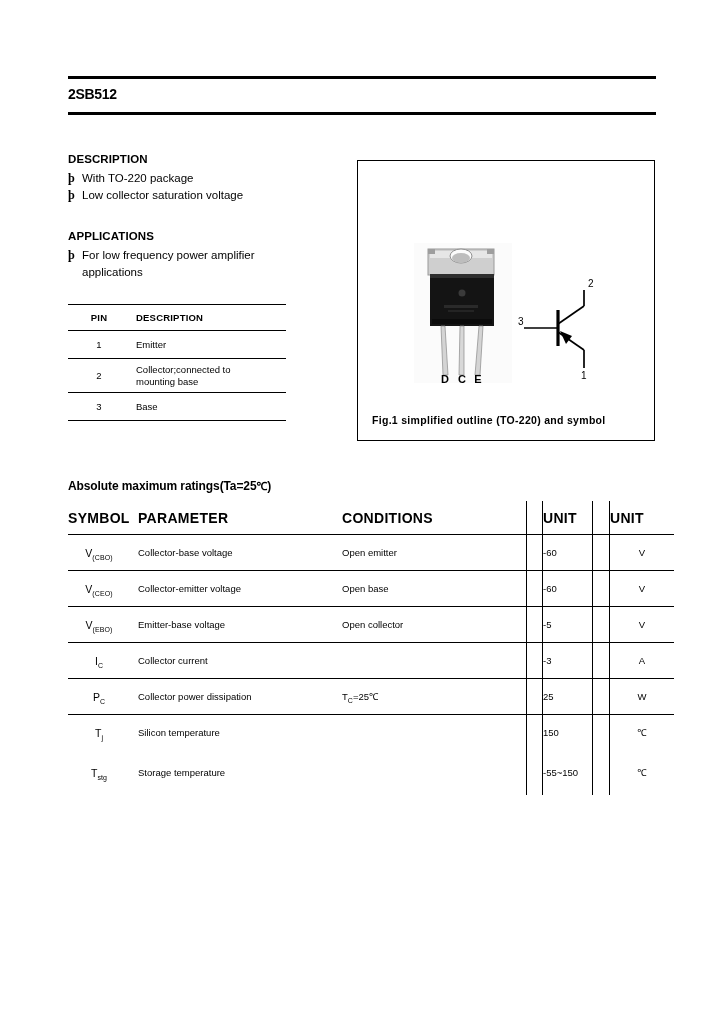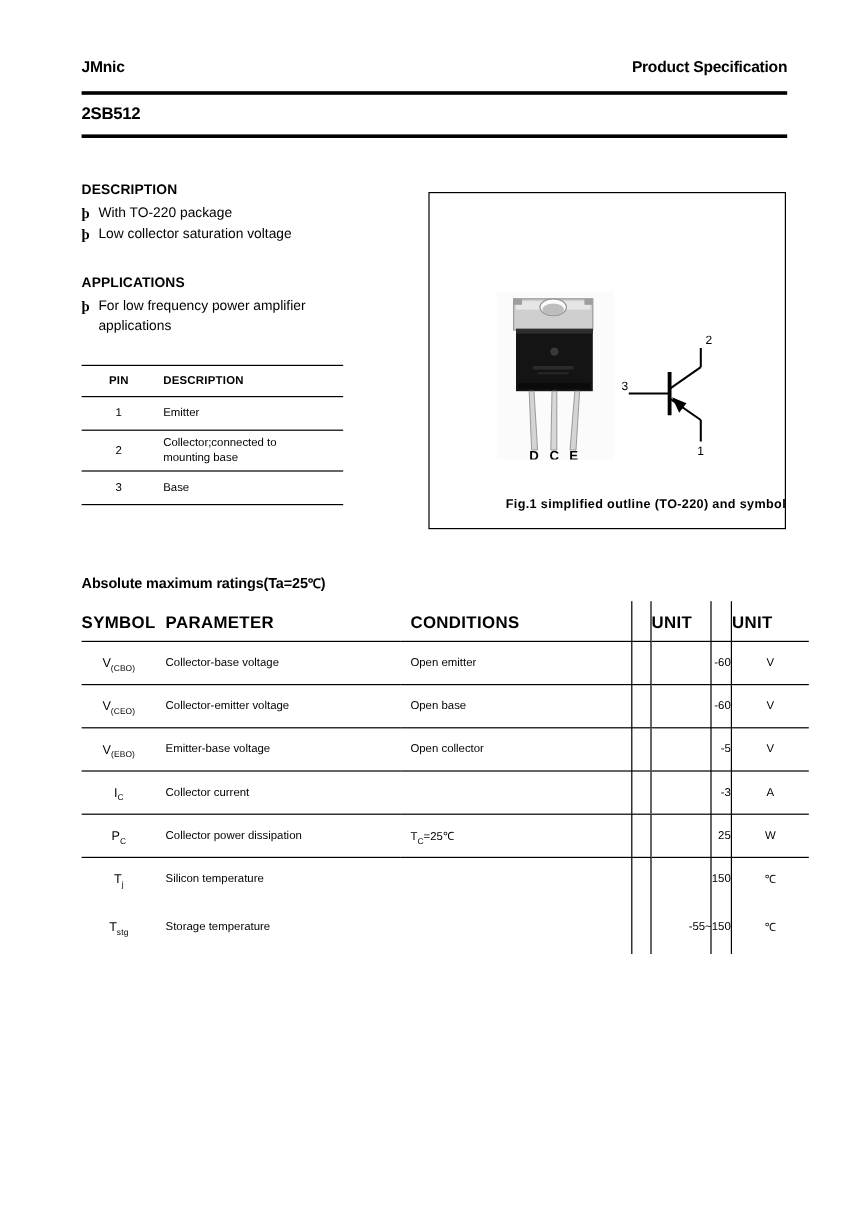--- a/index.html
+++ b/index.html
@@ -158,24 +158,24 @@
     left: 357px;
     top: 160px;
     width: 298px;
     height: 281px;
     border: 1.4px solid #000;
     background: #fff;
     box-sizing: border-box;
   }
   #figcaption {
     position: absolute;
-    left: 1px;
+    left: 14px;
     bottom: 14px;
     width: 100%;
-    text-align: right;
+    text-align: left;
     font-size: 10.5px;
     font-weight: bold;
     letter-spacing: 0.3px;
   }
   #pkg-photo {
     position: absolute;
     left: 56px;
     top: 82px;
     width: 98px;
     height: 140px;
@@ -231,21 +231,21 @@
   table.rt tbody td {
     height: 35px;
     border-bottom: 1.3px solid #000;
   }
   table.rt tbody tr.nosep td { border-bottom: none; }
   table.rt tbody tr.lastrow td { height: 45px; }
 
   .c-sym   { width: 62px;  text-align: center; }
   .c-param { width: 196px; padding-left: 8px !important; }
   .c-cond  { width: 200px; padding-left: 8px !important; }
-  .c-val   { width: 66px;  text-align: right;
+  .c-val   { width: 66px;  text-align: left;
              border-left: 1.3px solid #000; border-right: 1.3px solid #000; }
   .c-unit  { width: 64px;  text-align: center; }
 
   thead .c-val  { border-left: 1.3px solid #000; border-right: 1.3px solid #000; }
 
   
   #vrule-a, #vrule-b {
     position: absolute;
     width: 1.3px;
     background: #000;
@@ -261,24 +261,20 @@
     top: 3px;
     letter-spacing: 0.1px;
   }
   .vsym { font-size: 10.5px; }
 </style>
 </head>
 <body>
 
 <div id="page">
 
-  <div class="hdr-row">
-    <div class="brand">JMnic</div>
-    <div class="prodspec">Product Specification</div>
-  </div>
   <div class="rule-thick" id="rule1"></div>
 
   <div class="title-row">
     <div class="title-right">2SB512</div>
   </div>
   <div class="rule-thick" id="rule2"></div>
 
   <div class="sec-head" id="desc-head">DESCRIPTION</div>
   <ul class="bullet-list" id="desc-list">
     <li class="bl-item">

